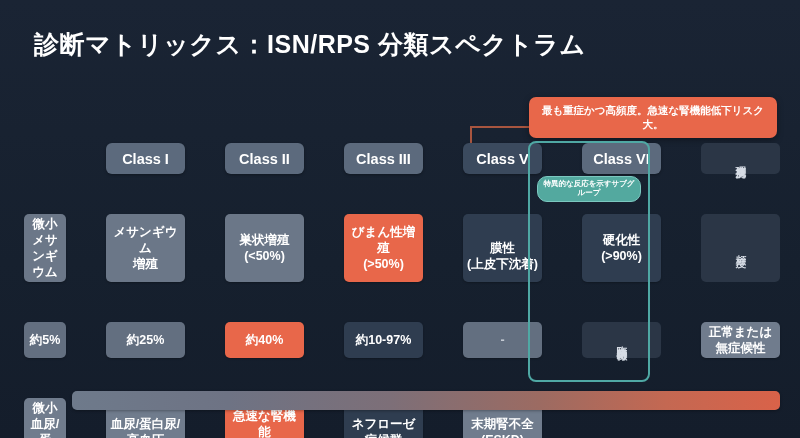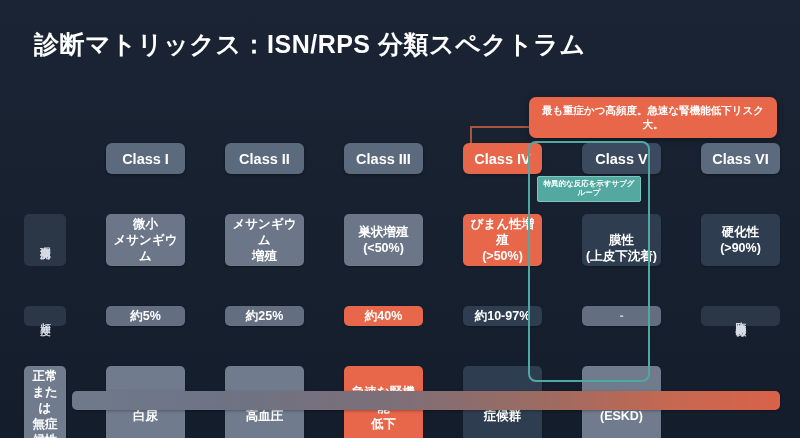--- a/index.html
+++ b/index.html
@@ -124,21 +124,21 @@
     border-radius: 8px;
     pointer-events: none;
   }
   #focus-badge {
     position: absolute;
     left: 537px; top: 176px;
     width: 104px;
     padding: 2px 3px 3px 3px;
     background: #53a99f;
     border: 1px solid #7cc8c0;
-    border-radius: 2px;
+    border-radius: 10px;
     color: #ffffff;
     font-size: 7.5px;
     font-weight: bold;
     line-height: 1.25;
     text-align: center;
   }
 
   
   #gradbar {
     position: absolute;
@@ -159,21 +159,20 @@
   <div id="callout-line-h"></div>
   <div id="callout-line-v"></div>
   <div id="callout">最も重症かつ高頻度。急速な腎機能低下リスク大。</div>
 
   <div id="grid">
     <div class="corner"></div>
 
     <div class="colhead">Class I</div>
     <div class="colhead">Class II</div>
     <div class="colhead">Class III</div>
-    <div class="colhead accent">Class IV</div>
     <div class="colhead focus">Class V</div>
     <div class="colhead">Class VI</div>
 
     <div class="rowlabel">病理所見</div>
     <div class="cell">微小<br>メサンギウム</div>
     <div class="cell">メサンギウム<br>増殖</div>
     <div class="cell">巣状増殖<br>(&lt;50%)</div>
     <div class="cell accent">びまん性増殖<br>(&gt;50%)</div>
     <div class="cell focus badgecell">膜性<br>(上皮下沈着)</div>
     <div class="cell focus">硬化性<br>(&gt;90%)</div>

